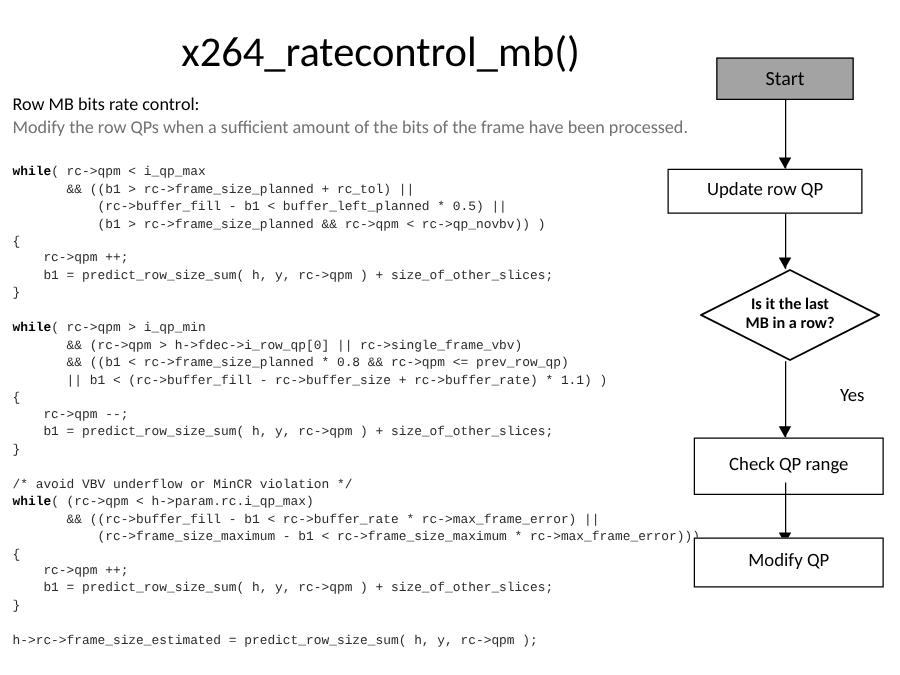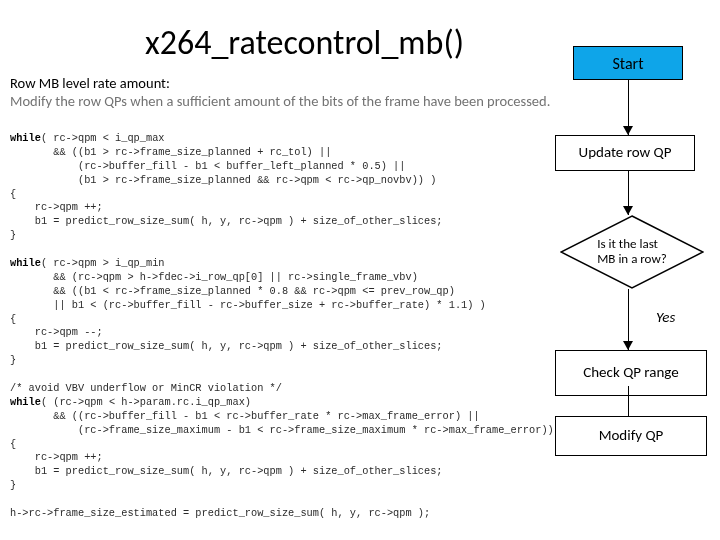--- a/index.html
+++ b/index.html
@@ -18,21 +18,21 @@
     font-size: 34px;
     color: #000;
   }
   .start-box {
     position: absolute;
     top: 46px;
     left: 573px;
     width: 110px;
     height: 34px;
     border: 1.5px solid #000;
-    background: #0ea5e9;
+    background: #a3a3a3;
     display: flex;
     align-items: center;
     justify-content: center;
     font-size: 16px;
   }
   
   .start-box::before {
     content: "";
     position: absolute;
     left: -1px; top: -1px; right: -1px; bottom: -1px;
@@ -69,50 +69,51 @@
     position: absolute;
     background: #fff;
     border: 1.5px solid #000;
     display: flex;
     align-items: center;
     justify-content: center;
     font-size: 15px;
     text-align: center;
     line-height: 1.15;
   }
-  .update-box { top: 135px; left: 555px; width: 140px; height: 36px; }
+  .update-box { top: 135px; left: 534px; width: 156px; height: 36px; }
   .check-box  { top: 350px; left: 555px; width: 152px; height: 46px; }
-  .modify-box { top: 416px; left: 555px; width: 152px; height: 40px; }
+  .modify-box { top: 430px; left: 555px; width: 152px; height: 40px; }
 
   .diamond-wrap {
     position: absolute;
     top: 215px;
     left: 560px;
     width: 144px;
     height: 74px;
   }
   .diamond-shape {
     position: absolute;
     inset: 0;
   }
   .diamond-text {
     position: absolute;
     inset: 0;
     display: flex;
     align-items: center;
     justify-content: center;
     font-size: 13px;
+    text-align: center;
     line-height: 1.15;
+    font-weight: bold;
   }
   .yes-label {
     position: absolute;
     top: 308px;
-    left: 656px;
+    left: 672px;
     font-size: 15px;
-    font-style: italic;
   }
 
   
   .vline {
     position: absolute;
     width: 0;
     border-left: 1.5px solid #000;
   }
   .arrow-head-down {
     position: absolute;
@@ -131,21 +132,21 @@
   .ah3{ top: 341px; left: 623.3px; }
 
   .a4 { top: 386px; left: 628px; height: 49px; }
   .ah4{ top: 426px; left: 623.3px; }
 </style>
 </head>
 <body>
 
 <div class="title">x264_ratecontrol_mb()</div>
 
-<div class="desc1">Row MB level rate amount:</div>
+<div class="desc1">Row MB bits rate control:</div>
 <div class="desc2">Modify the row QPs when a sufficient amount of the bits of the frame have been processed.</div>
 
 <pre class="code"><span class="kw">while</span>( rc-&gt;qpm &lt; i_qp_max
        &amp;&amp; ((b1 &gt; rc-&gt;frame_size_planned + rc_tol) ||
            (rc-&gt;buffer_fill - b1 &lt; buffer_left_planned * 0.5) ||
            (b1 &gt; rc-&gt;frame_size_planned &amp;&amp; rc-&gt;qpm &lt; rc-&gt;qp_novbv)) )
 {
     rc-&gt;qpm ++;
     b1 = predict_row_size_sum( h, y, rc-&gt;qpm ) + size_of_other_slices;
 }

